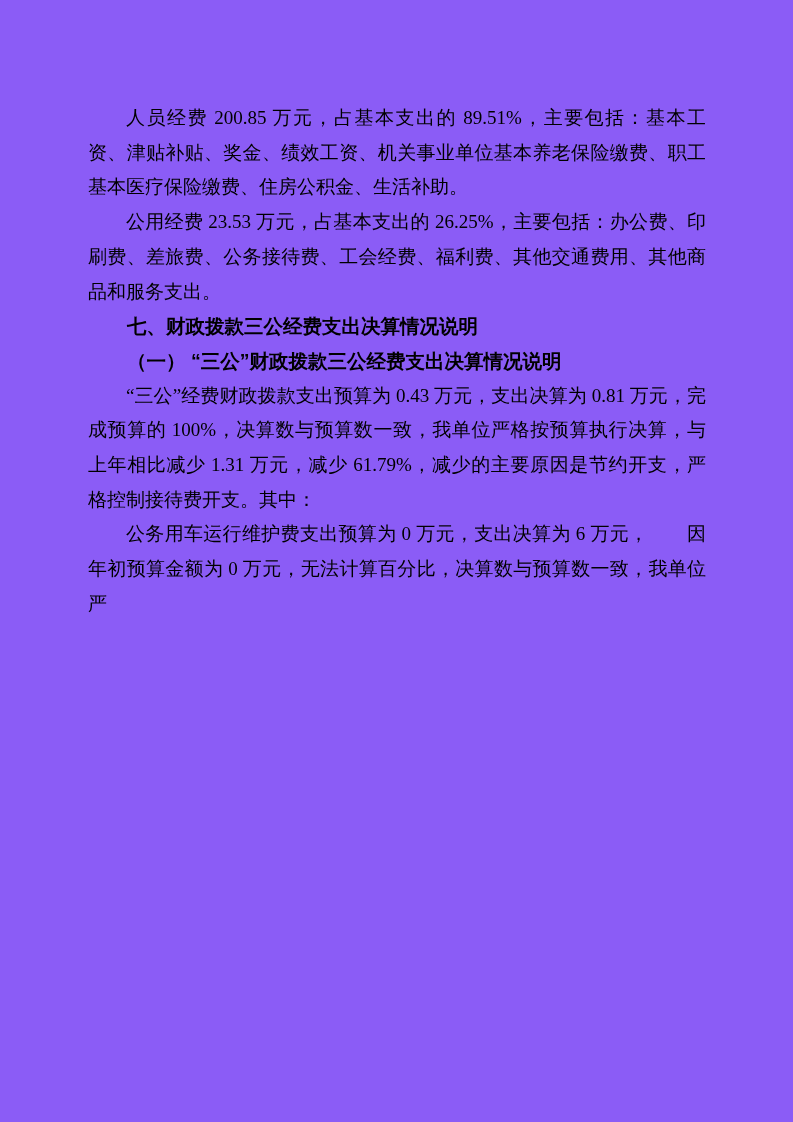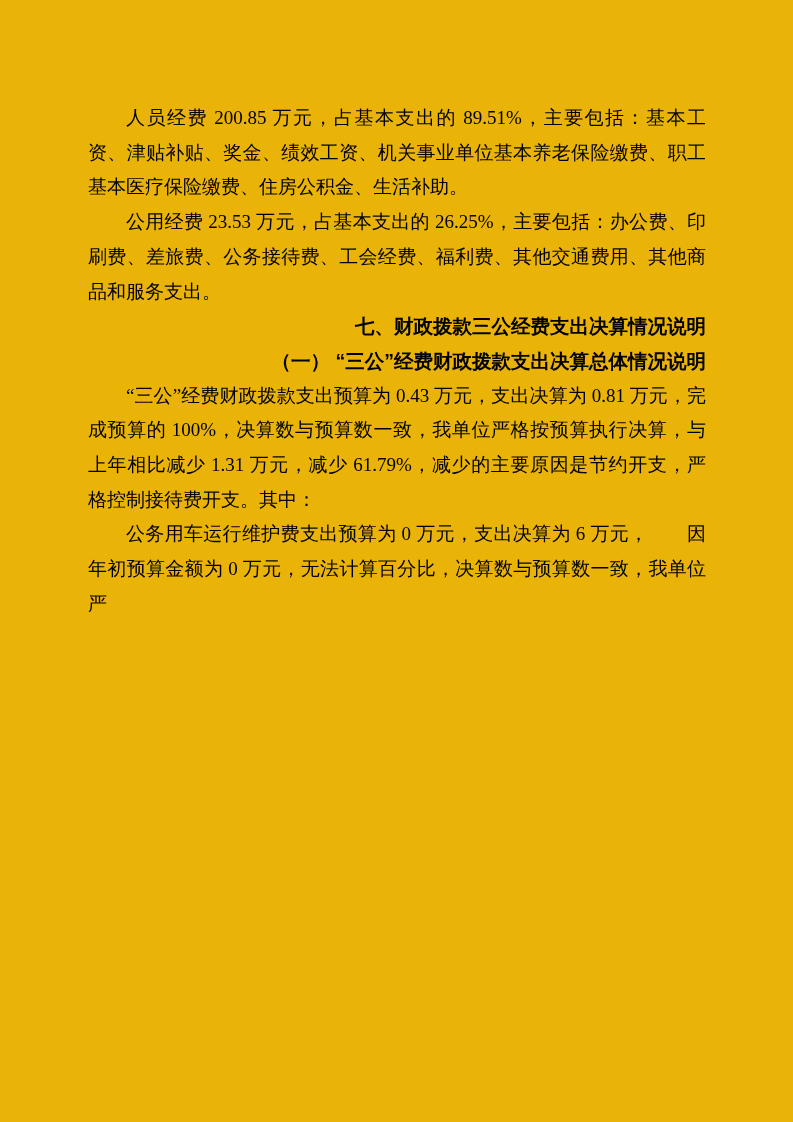--- a/index.html
+++ b/index.html
@@ -4,21 +4,21 @@
 <style>
   html, body {
     margin: 0;
     padding: 0;
     background: #ffffff;
   }
   .page {
     position: relative;
     width: 793px;
     height: 1122px;
-    background: #eab308;
+    background: #8b5cf6;
     box-sizing: border-box;
     padding: 101px 87px 0 88px;
     overflow: hidden;
     color: #000000;
   }
   .para {
     margin: 0;
     font-family: "Liberation Serif", "DejaVu Serif", serif;
     font-size: 19px;
     line-height: 34.7px;
@@ -29,26 +29,25 @@
   }
   .heading {
     margin: 0;
     font-family: "Liberation Sans", "DejaVu Sans", sans-serif;
     font-weight: bold;
     font-size: 19.5px;
     line-height: 34.7px;
     text-indent: 2em;
     color: #000000;
     word-break: break-all;
-    text-align: right;
   }
 </style>
 </head>
 <body>
 
 <div class="page">
   <p class="para">人员经费 200.85 万元，占基本支出的 89.51%，主要包括：基本工资、津贴补贴、奖金、绩效工资、机关事业单位基本养老保险缴费、职工基本医疗保险缴费、住房公积金、生活补助。</p>
   <p class="para">公用经费 23.53 万元，占基本支出的 26.25%，主要包括：办公费、印刷费、差旅费、公务接待费、工会经费、福利费、其他交通费用、其他商品和服务支出。</p>
   <p class="heading">七、财政拨款三公经费支出决算情况说明</p>
-  <p class="heading">（一） “三公”经费财政拨款支出决算总体情况说明</p>
+  <p class="heading">（一） “三公”财政拨款三公经费支出决算情况说明</p>
   <p class="para">“三公”经费财政拨款支出预算为 0.43 万元，支出决算为 0.81 万元，完成预算的 100%，决算数与预算数一致，我单位严格按预算执行决算，与上年相比减少 1.31 万元，减少 61.79%，减少的主要原因是节约开支，严格控制接待费开支。其中：</p>
   <p class="para">公务用车运行维护费支出预算为 0 万元，支出决算为 6 万元，　　因年初预算金额为 0 万元，无法计算百分比，决算数与预算数一致，我单位严</p>
 </div>
 
 </body></html>

